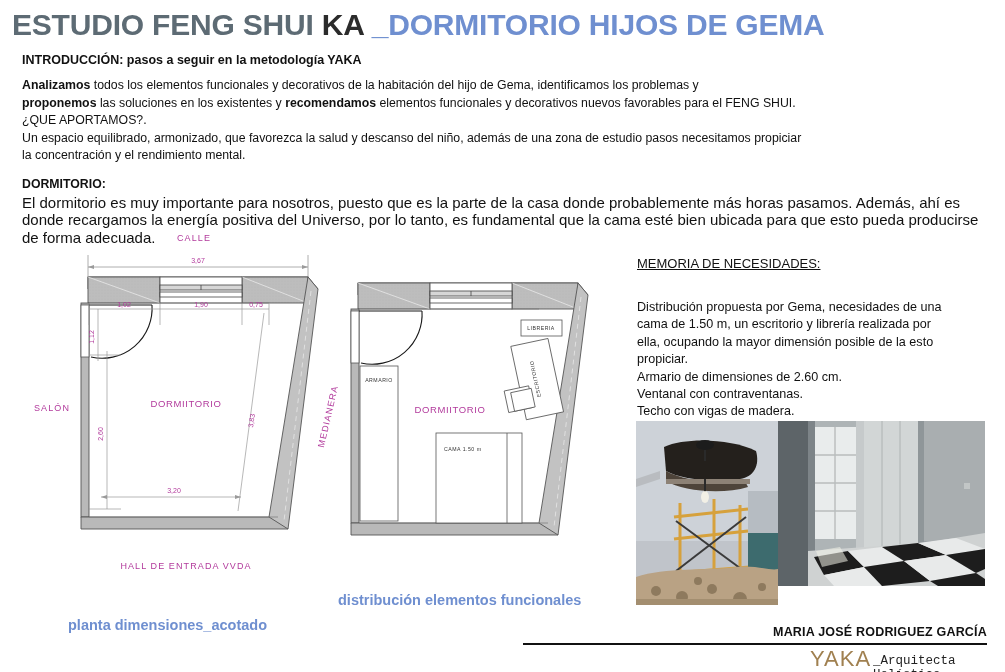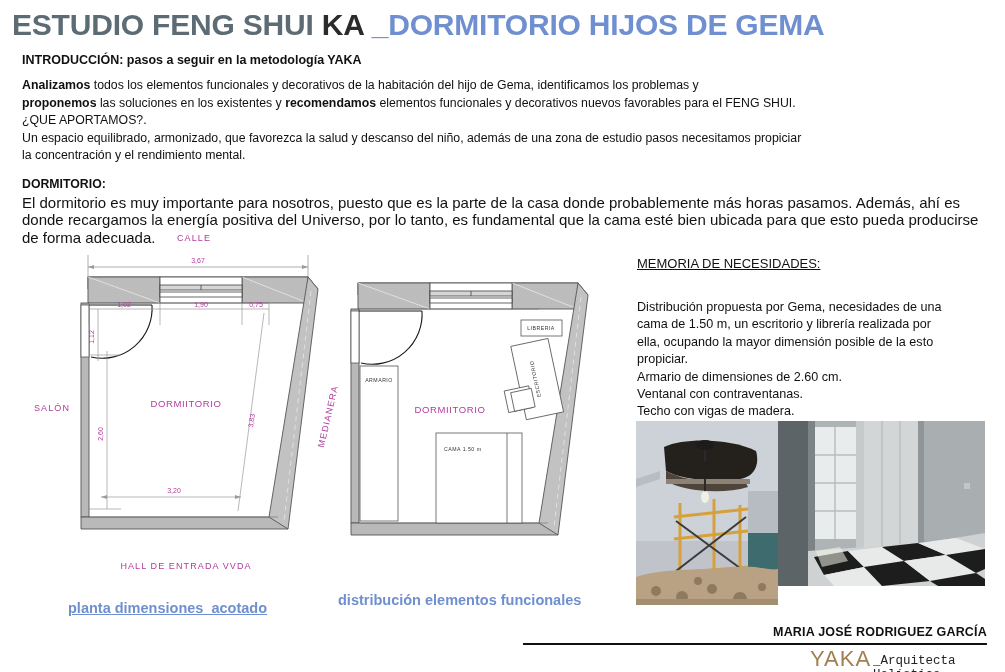--- a/index.html
+++ b/index.html
@@ -31,21 +31,21 @@
   .plan{position:absolute;}
   .plan svg{display:block;overflow:visible;}
   .dimtxt{fill:#b23a9c;font-family:"Liberation Sans",sans-serif;font-size:7px;}
   .roomtxt{fill:#b23a9c;font-family:"Liberation Sans",sans-serif;font-size:9.5px;letter-spacing:.6px;}
   .labeltxt{fill:#b23a9c;font-family:"Liberation Sans",sans-serif;font-size:9px;letter-spacing:1.1px;}
   .furntxt{fill:#333;font-family:"Liberation Sans",sans-serif;font-size:5.2px;letter-spacing:.5px;}
 
   .caption{
     position:absolute;font-size:14.5px;font-weight:bold;color:#6f8fd0;
   }
-  .cap1{left:68px;top:600px;text-decoration:underline;}
+  .cap1{left:68px;top:617px;}
   .cap2{left:338px;top:592px;}
 
   
   .mem-head{
     position:absolute;left:637px;top:256px;font-size:13px;font-weight:normal;
     color:#111;text-decoration:underline;
   }
   .mem-body{position:absolute;left:637px;top:299px;width:350px;font-size:12.6px;line-height:17.4px;color:#111;}
 
   .photos{position:absolute;left:636px;top:421px;width:349px;height:184px;display:flex;}

